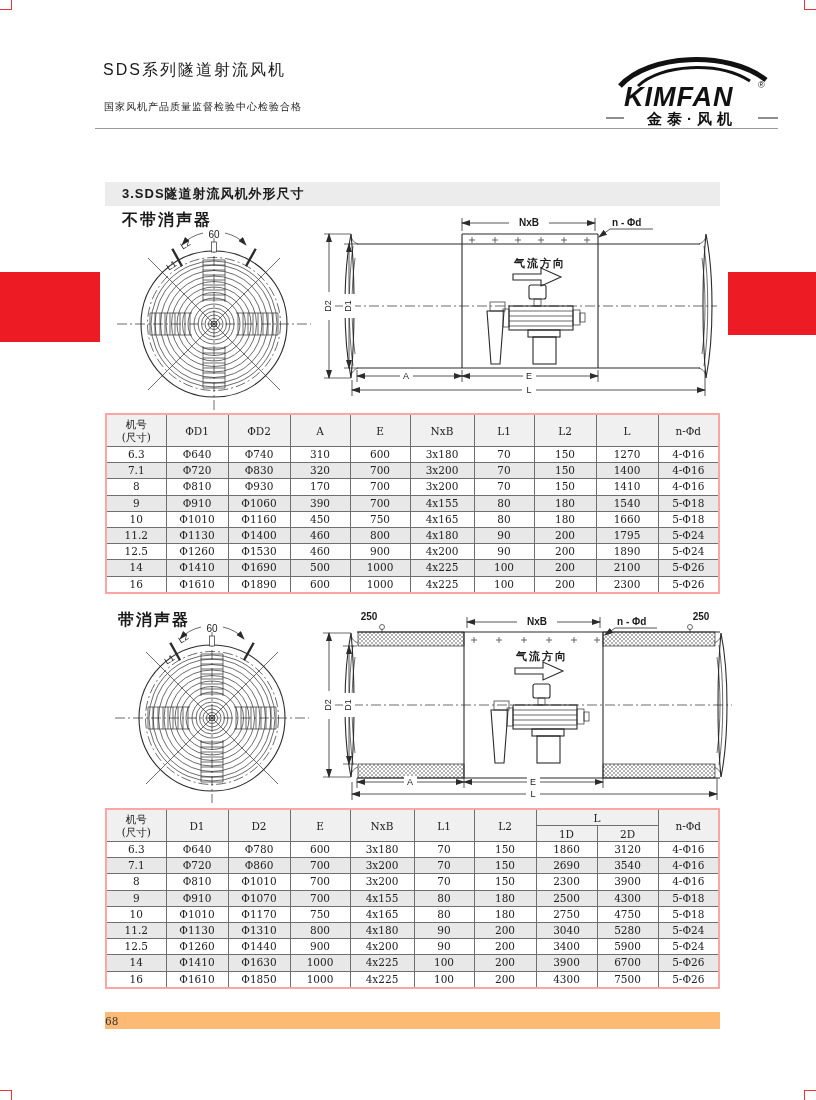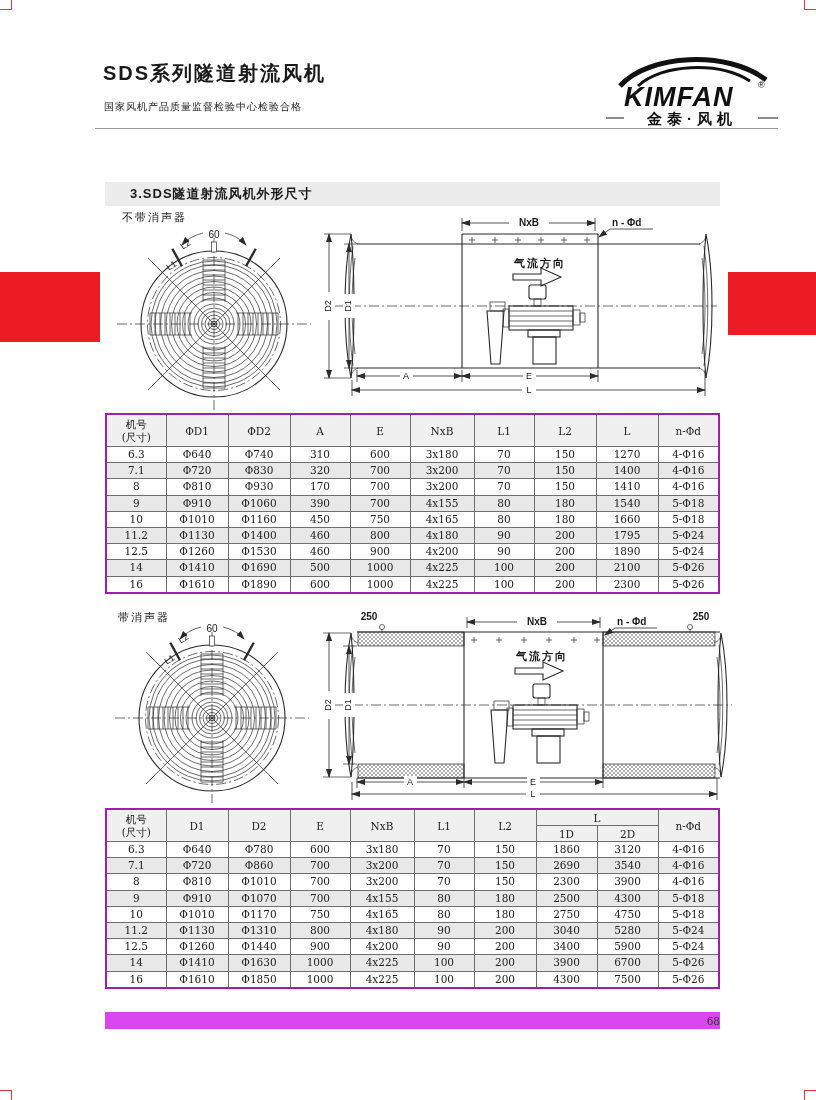--- a/index.html
+++ b/index.html
@@ -7,43 +7,43 @@
   .page{position:relative;width:816px;height:1100px;background:#fff;overflow:hidden;}
   .abs{position:absolute;}
   
   .mark{position:absolute;width:11px;height:9px;}
   .mark.tl{left:0;top:0;border-right:1.5px solid #e8343a;border-bottom:1.5px solid #e8343a;}
   .mark.tr{right:0;top:0;border-left:1.5px solid #e8343a;border-bottom:1.5px solid #e8343a;}
   .mark.bl{left:0;bottom:0;border-right:1.5px solid #e8343a;border-top:1.5px solid #e8343a;}
   .mark.br{right:0;bottom:0;border-left:1.5px solid #e8343a;border-top:1.5px solid #e8343a;}
   .redblock{position:absolute;background:#ED1C24;}
   
-  .title{left:103px;top:60px;font-size:20px;font-weight:bold;letter-spacing:2px;}
+  .title{left:103px;top:60px;font-size:16px;font-weight:normal;letter-spacing:2px;}
   .cert{left:104px;font-size:10px;color:#222;letter-spacing:1px;}
   .cert .gap{display:inline-block;width:38px;}
   .hrule{left:95px;top:128px;width:683px;height:0;border-top:1px solid #9a9a9a;}
   
   .secbar{left:105px;top:182px;width:615px;height:24px;background:#ececec;display:flex;align-items:center;}
-  .secbar span{font-size:13px;font-weight:bold;letter-spacing:1px;padding-left:25px;}
-  .dialabel{font-size:11px;font-weight:normal;letter-spacing:2px;}
+  .secbar span{font-size:13px;font-weight:bold;letter-spacing:1px;padding-left:17px;}
+  .dialabel{font-size:16px;font-weight:bold;letter-spacing:2px;}
   
   table{border-collapse:collapse;table-layout:fixed;width:615px;
         font-family:"DejaVu Serif","Liberation Serif",serif;font-size:10.5px;color:#222;}
   .dtable{position:absolute;left:105px;}
   th,td{border:1px solid #6f6f6f;text-align:center;vertical-align:middle;padding:0;}
   thead th{background:#f0f0f0;font-weight:normal;height:15px;line-height:14px;font-size:10.5px;}
   th.h2{white-space:pre-line;line-height:13px;}
   tbody td{height:15.2px;line-height:15px;}
   tbody tr:nth-child(even){background:#e8e8e8;}
   #t1{top:413px;} #t1 thead th{height:31px;}
   #t2{top:808px;}
-  table{border:2px solid #a21caf;outline:none;}
+  table{border:2px solid #fca5a5;outline:none;}
   
-  .footband{left:105px;top:1012px;width:615px;height:17px;background:#d946ef;
-            display:flex;align-items:center;justify-content:flex-end;
+  .footband{left:105px;top:1012px;width:615px;height:17px;background:#fdba74;
+            display:flex;align-items:center;justify-content:flex-start;
             font-family:"DejaVu Serif","Liberation Serif",serif;font-size:10.5px;color:#333;}
   .footiso{left:0;top:1031px;width:816px;text-align:center;
            font-family:"DejaVu Serif","Liberation Serif",serif;font-size:12.5px;color:#222;letter-spacing:1px;}
   
   .s1{stroke:#2b2b2b;stroke-width:1.1;fill:none;}
   .s{stroke:#2b2b2b;stroke-width:.7;fill:none;}
   .dim{stroke:#2b2b2b;stroke-width:.8;fill:none;}
   .cl{stroke:#2b2b2b;stroke-width:.7;fill:none;stroke-dasharray:10 3 2 3;}
   .wb{fill:#fff;stroke:none;}
   text.t{font-family:"Liberation Sans","DejaVu Sans",sans-serif;font-size:9px;fill:#1a1a1a;}

